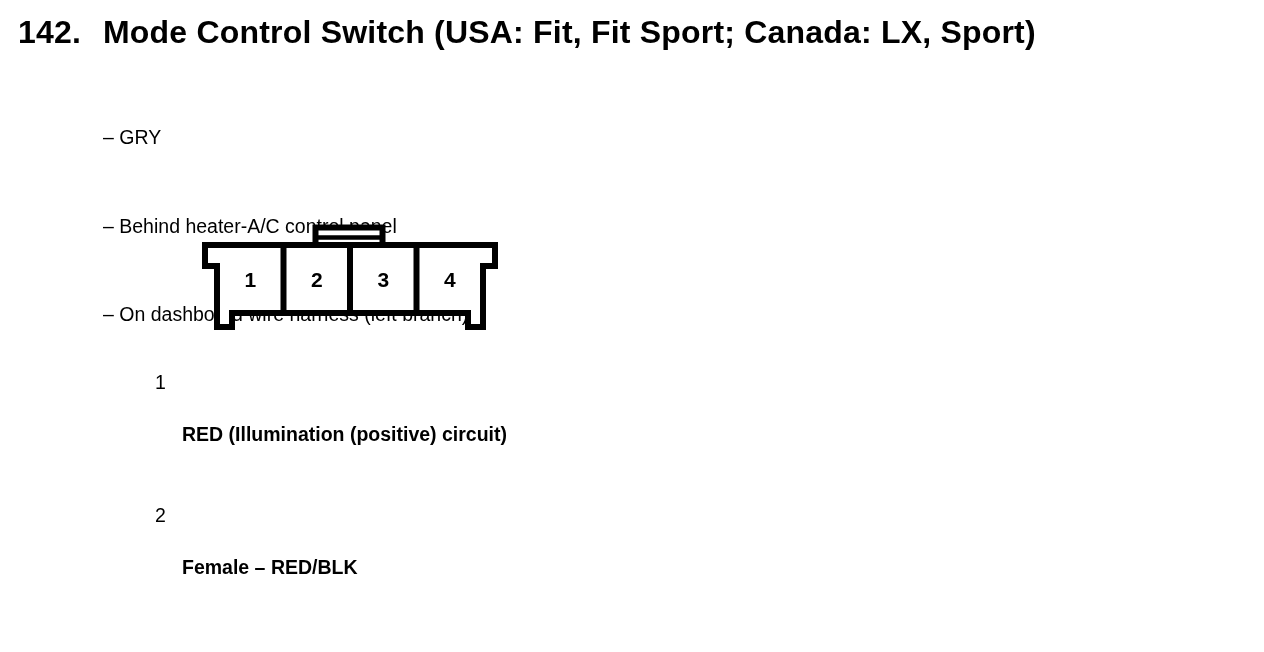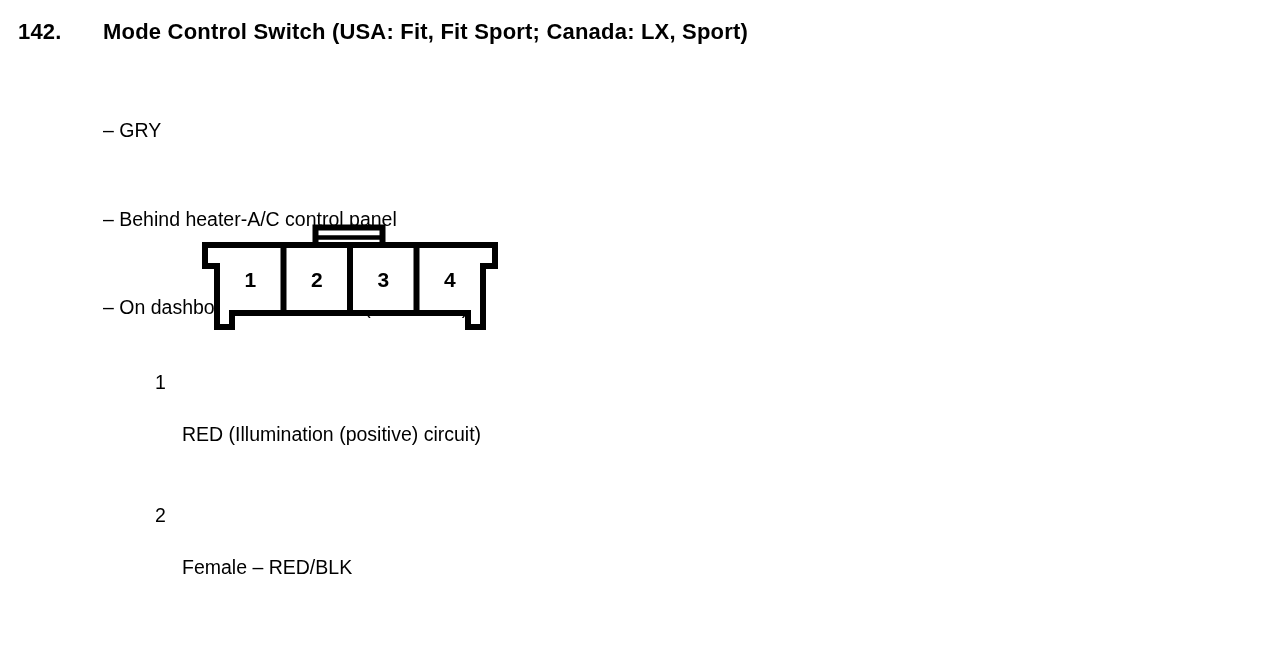--- a/index.html
+++ b/index.html
@@ -22,34 +22,34 @@
     background: #ffffff;
   }
   
   .title-row {
     position: absolute;
     left: 18px;
     top: 16px;
     display: flex;
     align-items: baseline;
     font-weight: bold;
-    font-size: 22px;
+    font-size: 32px;
     line-height: 32px;
     letter-spacing: 0.2px;
     white-space: nowrap;
   }
   .title-num {
     display: inline-block;
     width: 85px;
   }
   
   .notes {
     position: absolute;
     left: 103px;
-    top: 57px;
+    top: 64px;
     font-size: 19.5px;
     line-height: 29.5px;
     white-space: pre;
   }
   
   .connector-wrap {
     position: absolute;
     left: 195px;
     top: 222px;
     width: 320px;
@@ -86,21 +86,21 @@
     align-items: flex-start;
   }
   .pin-row + .pin-row {
     margin-top: 3px;
   }
   .pin-num {
     display: inline-block;
     width: 27px;
     flex: 0 0 27px;
   }
-  .pin-lines { white-space: pre; }
+  .pin-lines { white-space: pre; font-weight: bold; }
 </style>
 </head>
 <body>
 
 <div class="page">
 
   <div class="title-row">
     <span class="title-num">142.</span>
     <span class="title-text">Mode Control Switch (USA: Fit, Fit Sport; Canada: LX, Sport)</span>
   </div>

